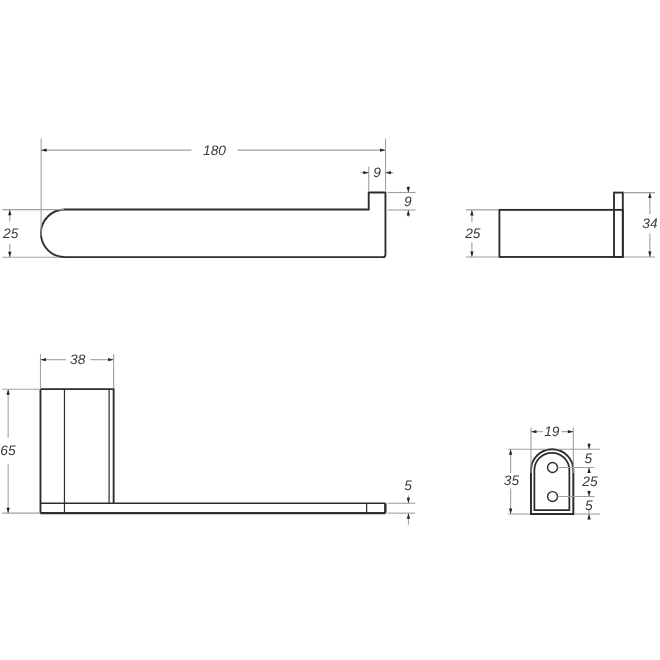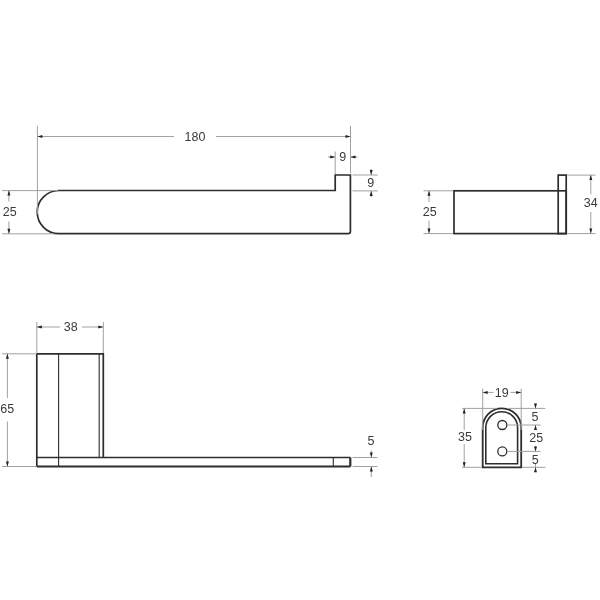--- a/index.html
+++ b/index.html
@@ -1,16 +1,16 @@
 <!DOCTYPE html>
 <html><head>
 <meta charset="utf-8">
 <style>
   html,body{margin:0;padding:0;background:#ffffff;}
-  .wrap{width:600px;height:580px;background:#f0abfc;}
+  .wrap{width:600px;height:580px;background:#f0abfc;font-style:italic;}
   text{font-family:"Liberation Sans", sans-serif;fill:#3a3a3a;}
 </style>
 </head>
 <body>
 <div class="wrap">
 <svg width="600" height="600" viewBox="0 0 600 600" xmlns="http://www.w3.org/2000/svg">
 
   <rect x="0" y="0" width="600" height="600" fill="#ffffff"></rect>
 
   <g stroke="#2d2d2d" stroke-width="1.7" fill="none">

